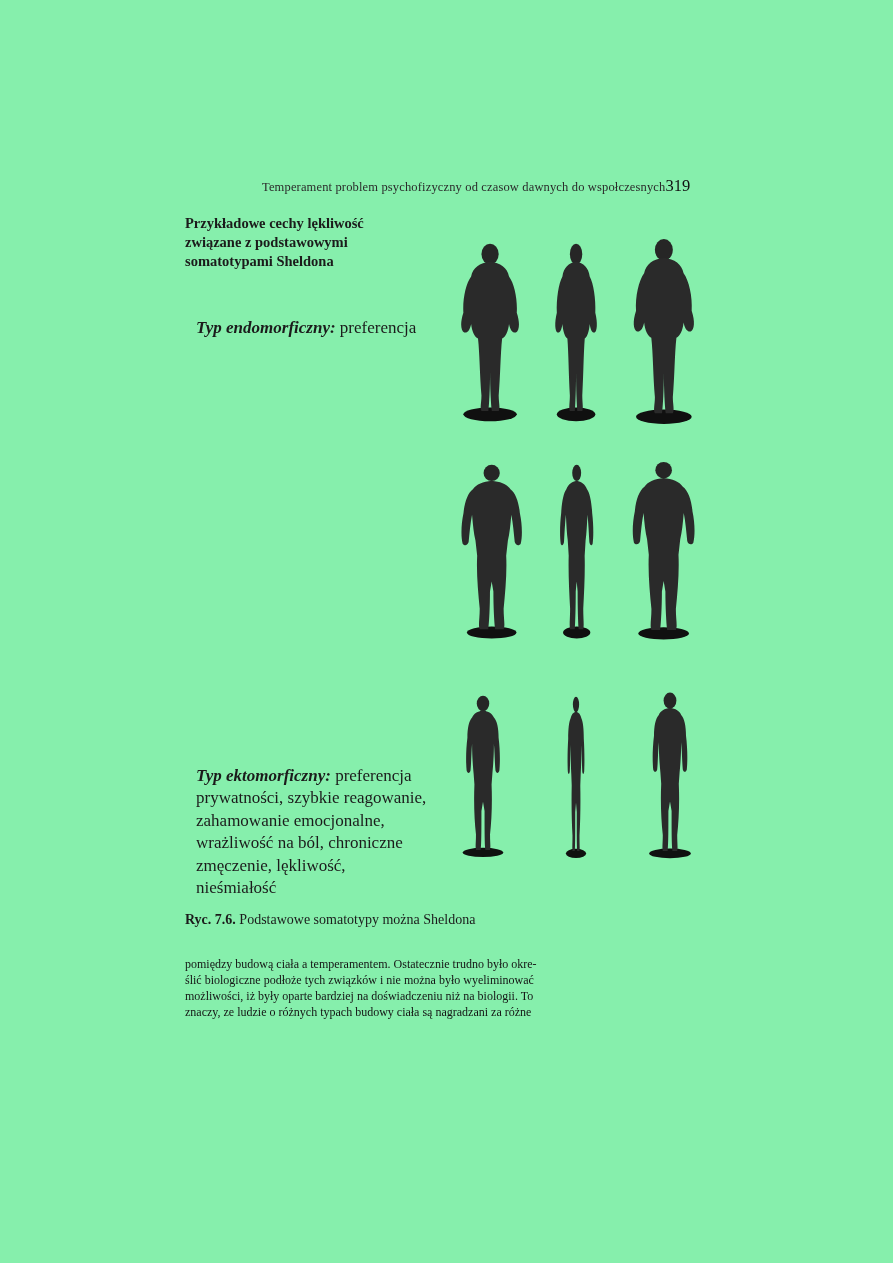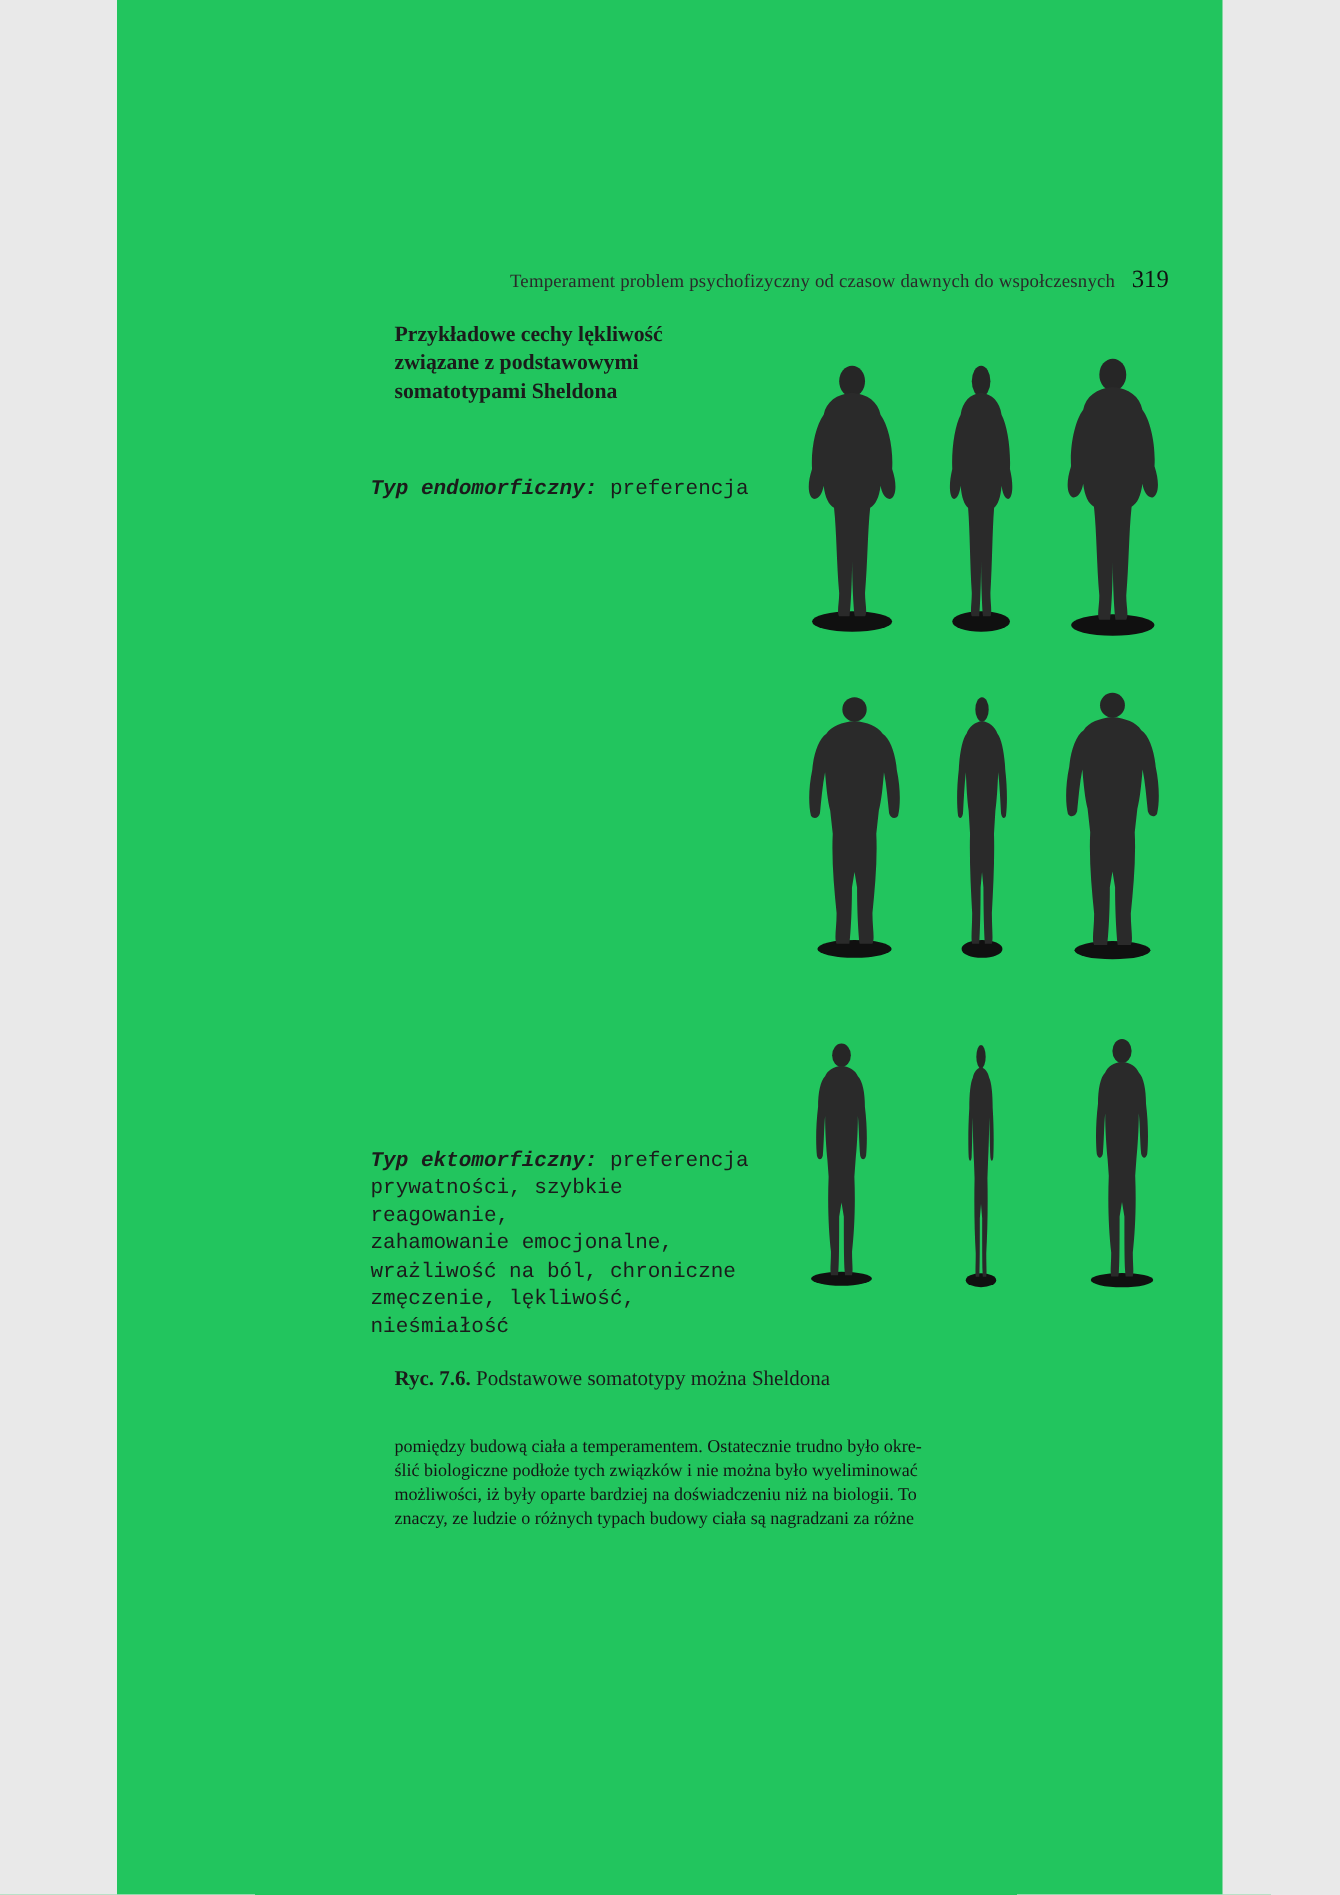--- a/index.html
+++ b/index.html
@@ -1,33 +1,33 @@
 <!DOCTYPE html>
 <html><head>
 <meta charset="utf-8">
 <style>
   * { box-sizing: border-box; }
   html,body { margin:0; padding:0; background:#e9e9e9; }
   .page {
-    width:737px; height:1263px; position:relative; background:#22c55e;
+    width:893px; height:1263px; position:relative; background:#86efac;
     font-family:"Liberation Serif","DejaVu Serif",serif; color:#1b1b1b;
     overflow:hidden; margin:0 auto;
   }
   .abs { position:absolute; }
 
   .header-line { top:176px; left:262px; width:480px; display:flex; align-items:baseline; }
   .header-title { font-size:12.5px; color:#2a2a2a; letter-spacing:0.15px; }
-  .page-number { font-size:16.5px; margin-left:11px; color:#111; }
+  .page-number { font-size:16.5px; margin-left:0; color:#111; }
 
   .fig-heading {
     top:214px; left:185px; width:250px;
     font-weight:bold; font-size:14.5px; line-height:1.3; white-space:pre-line;
   }
 
-  .type-block { left:169px; width:258px; font-size:14px; line-height:1.32;font-family:Liberation Mono, monospace; }
+  .type-block { left:196px; width:258px; font-size:17px; line-height:1.32; }
   .tb-endo { top:317px; }
   .tb-meso { top:521px; }
   .tb-ecto { top:765px; }
   .type-term { font-weight:bold; font-style:italic; }
   .type-body { white-space:pre-line; }
 
   .caption { top:912px; left:185px; font-size:14px; }
   .caption-label { font-weight:bold; }
 
   .body-par {

